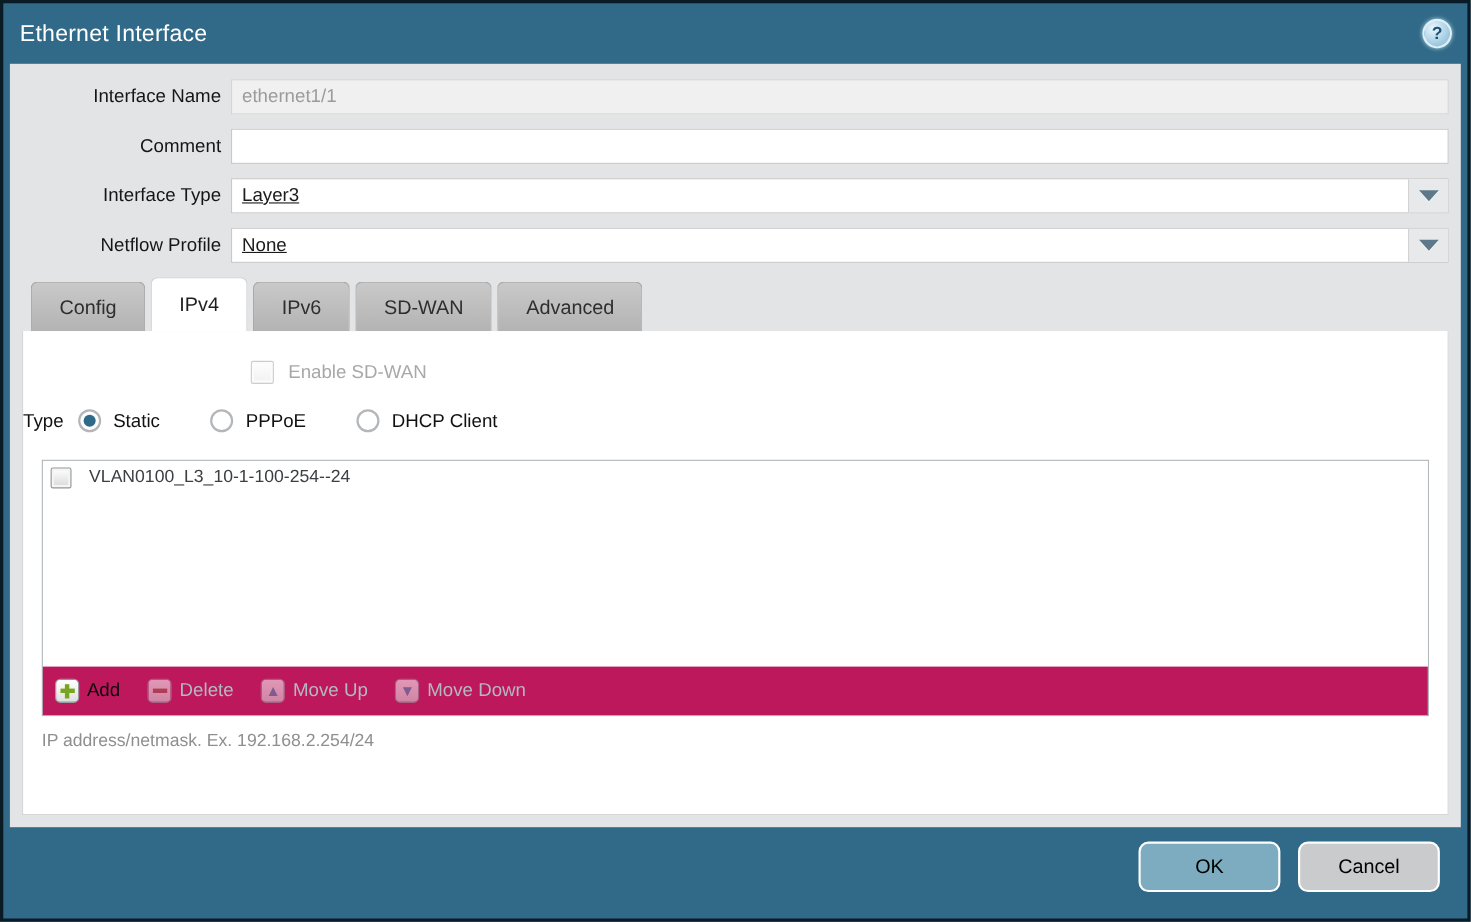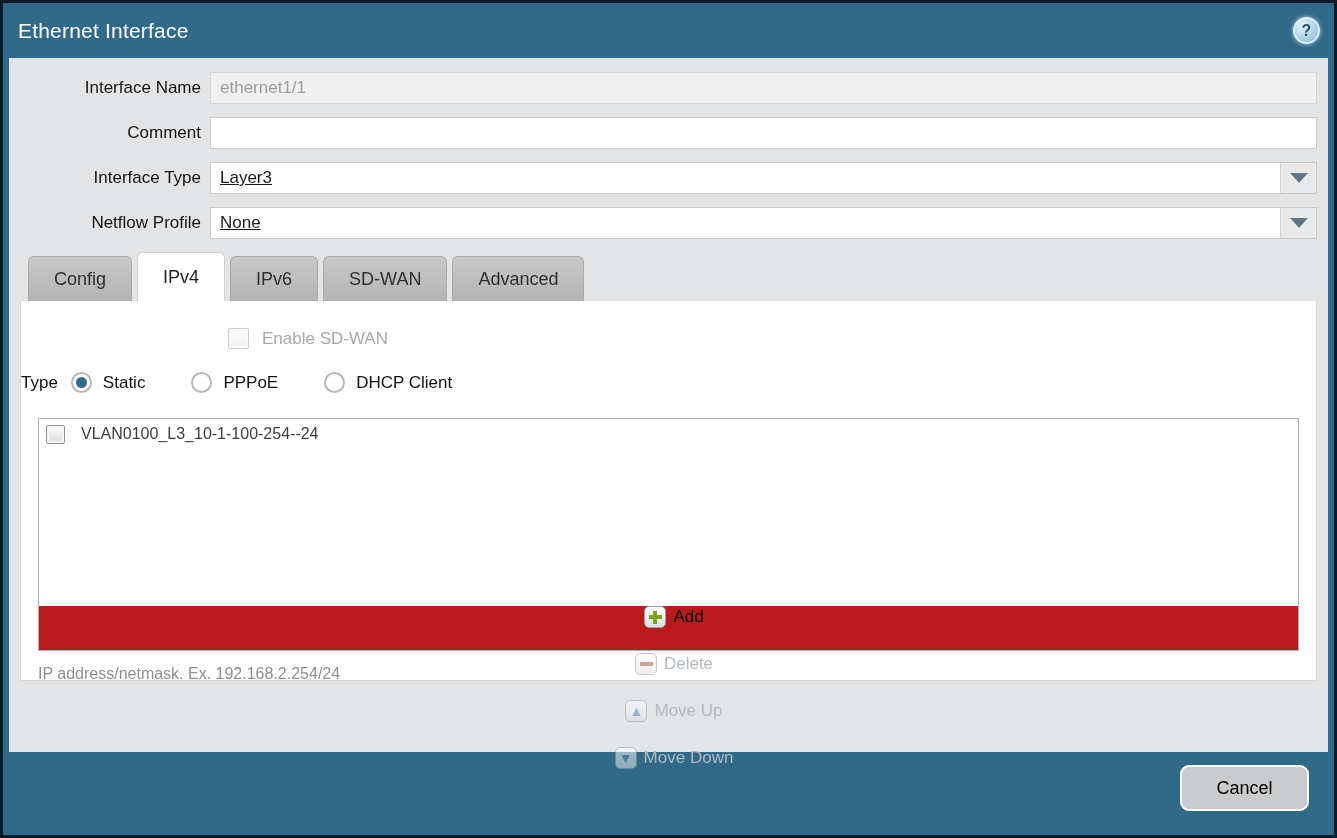--- a/index.html
+++ b/index.html
@@ -32,21 +32,21 @@
     border-top:10px solid #5d7989; filter:drop-shadow(0 1px 0 rgba(255,255,255,.6)); }
 
   
   .tabs { height:49px; display:flex; align-items:flex-end; gap:5px; padding-left:8px; position:relative; }
   .tab { height:45px; line-height:45px; padding:0 25px; font-size:18px; color:#2e2e2e;
     background:linear-gradient(#c9c9c9,#b3b3b3); border:1px solid #a9a9a9; border-bottom:none;
     border-radius:6px 6px 0 0; cursor:pointer; }
   .tab.active { height:49px; line-height:49px; background:#fff; border-color:#d2d2d2; color:#1f1f1f; position:relative; z-index:2; }
 
   
-  .panel { background:#fff; border:1px solid #d6d6d6; border-top:none; height:380px; position:relative; }
+  .panel { background:#fff; border:1px solid #d6d6d6; border-top:none; height:440px; position:relative; }
 
   .sdwan-row { padding-top:27px; margin-left:207px; display:flex; align-items:center; gap:13px; }
   .checkbox { width:21px; height:21px; border:1px solid #cdcdcd; border-radius:2px;
     background:linear-gradient(#fefefe,#f1f1f1); box-shadow:inset 0 0 0 2px #fbfbfb; }
   .checkbox.enabled { width:19px; height:19px; border:1px solid #8f969b;
     background:linear-gradient(#ffffff,#d9d9d9); box-shadow:inset 0 0 0 2px #f4f4f4; cursor:pointer; }
   .sdwan-label { font-size:17px; color:#a8a8a8; }
 
   .type-row { margin-top:23px; display:flex; align-items:center; }
   .type-label { font-size:17px; color:#111; margin-right:13px; }
@@ -57,21 +57,21 @@
   .radio-label { font-size:17px; color:#111; margin-right:46px; }
 
   .ip-table { margin:25px 17px 0 17px; border:1px solid #aab0b4; }
   .t-header { height:37px; background:#878f96; display:flex; align-items:center; }
   .cb-cell { width:33px; height:100%; display:flex; align-items:center; justify-content:center; flex:none; }
   .t-header .cb-cell { border-right:1px solid #99a0a7; }
   .t-header-label { color:#fff; font-size:17px; padding-left:9px; }
   .t-row { height:30px; display:flex; align-items:center; background:#fff; cursor:pointer; }
   .t-row-text { font-size:16px; color:#3c4043; padding-left:9px; }
   .t-spacer { height:157px; background:#fff; }
-  .t-toolbar { height:44px; background:#b91c1c; display:flex; align-items:center; padding-left:11px; gap:25px;flex-direction:column; }
+  .t-toolbar { height:44px; background:#be185d; display:flex; align-items:center; padding-left:11px; gap:25px; }
   .tool-btn { display:flex; align-items:center; gap:7px; font-size:17px; color:#0a0a0a; cursor:pointer; }
   .tool-btn.disabled { color:#b2b9bf; cursor:default; }
   .tool-icon { width:22px; height:22px; border-radius:5px; border:1px solid #98a0a6;
     background:linear-gradient(#ffffff,#dfdfdf); display:flex; align-items:center; justify-content:center;
     position:relative; flex:none; }
   .tool-btn.disabled .tool-icon { opacity:.55; }
   .glyph-plus::before { content:""; position:absolute; width:13px; height:4px; background:#78a41f; left:4px; top:8px; }
   .glyph-plus::after  { content:""; position:absolute; width:4px; height:13px; background:#78a41f; left:8px; top:4px; }
   .glyph-minus::before { content:""; position:absolute; width:13px; height:4px; background:#a35c4d; left:4px; top:8px; }
   .glyph-up, .glyph-down { color:#4e93bb; font-size:14px; line-height:1; }
@@ -188,16 +188,17 @@
           </span>
         </div>
       </div>
 
       <div class="helper">IP address/netmask. Ex. 192.168.2.254/24</div>
 
     </div>
   </div>
 
   <div class="footer">
+    <button class="btn btn-ok">OK</button>
     <button class="btn btn-cancel">Cancel</button>
   </div>
 
 </div>
 
 </body></html>

